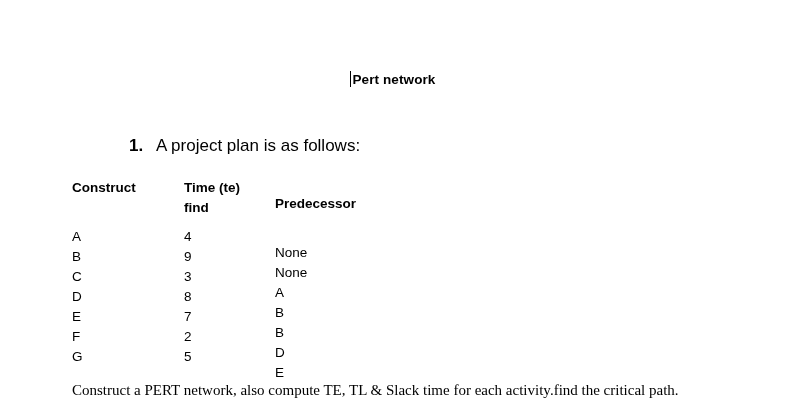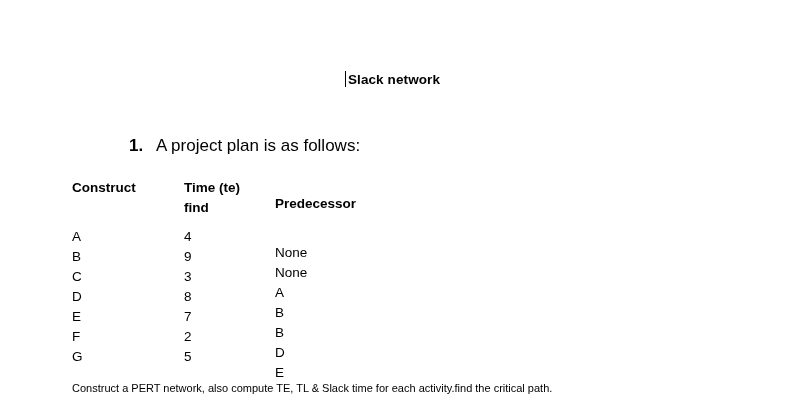--- a/index.html
+++ b/index.html
@@ -89,30 +89,31 @@
     height: 21px;
   }
   .thead-sub .cell { font-weight: bold; }
   .tbody { position: relative; margin-top: 8px; }
 
   
   .instruction {
     position: absolute;
     left: 72px;
     top: 382px;
-    font-size: 11px;
+    font-size: 15px;
     white-space: nowrap;
+    font-family: Liberation Serif, serif;
   }
 </style>
 </head>
 <body>
 
 <div class="page">
 
-  <div class="heading heading-title"><span class="caret-wrap"><span class="caret"></span><span>Slack network</span></span></div>
+  <div class="heading heading-title"><span class="caret-wrap"><span class="caret"></span><span>Pert network</span></span></div>
 
 
   <div class="list-item">
     <span class="list-number">1.</span><span class="list-text">A project plan is as follows:</span>
   </div>
 
   <div class="table">
 
     <div class="thead">
       <div class="trow thead-row">

